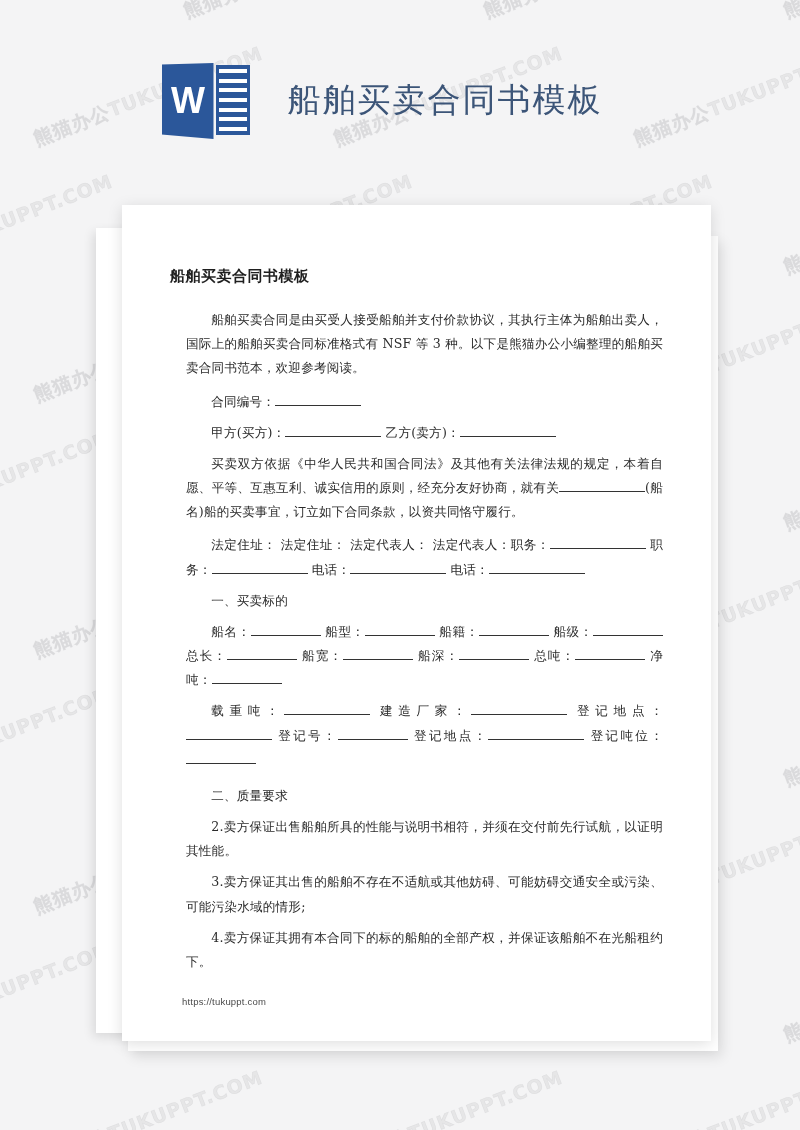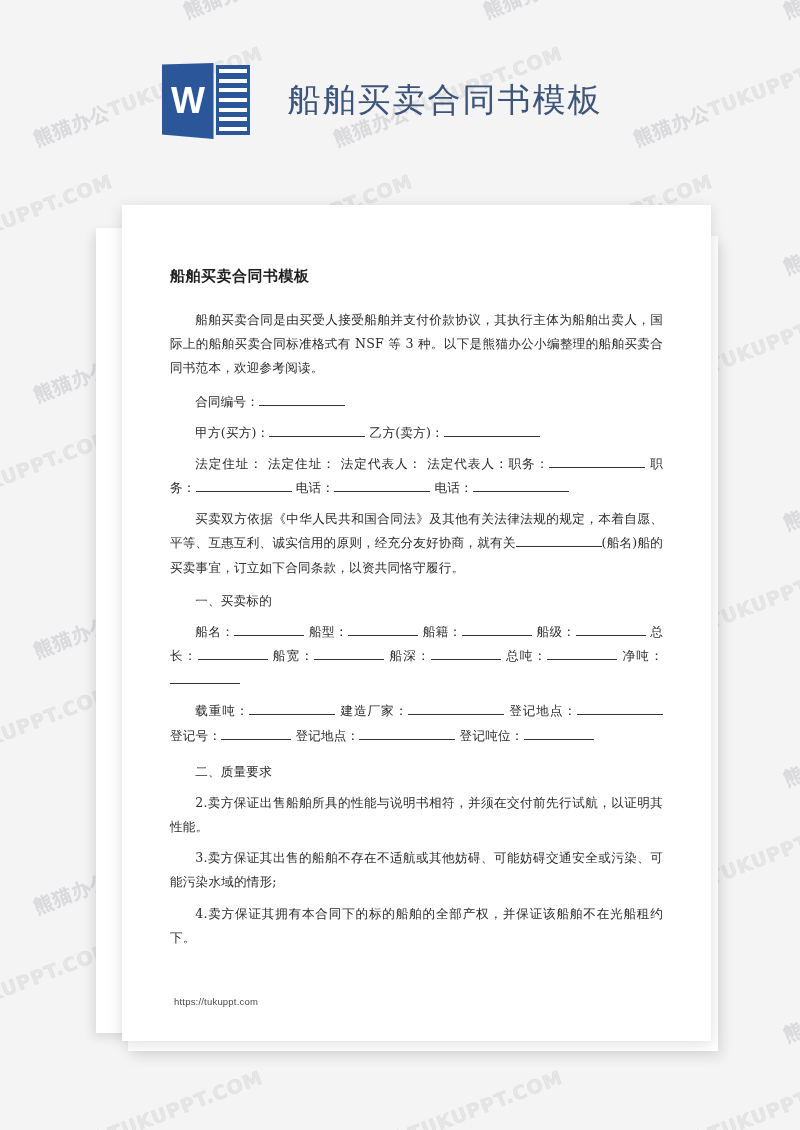--- a/index.html
+++ b/index.html
@@ -169,36 +169,37 @@
 
   .para {
     font-size: 12.6px;
     line-height: 1.92;
     text-align: justify;
     text-justify: inter-character;
     text-indent: 2em;
     margin-bottom: 9px;
     color: #2b2b2b;
     letter-spacing: 0.2px;
+    margin-left: 16px;
   }
   .para.tight { margin-bottom: 7px; }
 
   
   .blank {
     display: inline-block;
     border-bottom: 1.1px solid #333;
     vertical-align: baseline;
   }
   .b-md { width: 70px; }
   .b-lg { width: 86px; }
   .b-xl { width: 96px; }
 
   .doc-footer {
     position: absolute;
-    left: 52px;
+    left: 60px;
     bottom: 34px;
     font-family: "Liberation Sans", "DejaVu Sans", sans-serif;
     font-size: 9.5px;
     color: #4a4a4a;
     letter-spacing: 0.2px;
   }
 
   .spacer-s { height: 5px; }
 </style>
 </head>
@@ -217,34 +218,34 @@
       <p class="para">船舶买卖合同是由买受人接受船舶并支付价款协议，其执行主体为船舶出卖人，国际上的船舶买卖合同标准格式有 NSF 等 3 种。以下是熊猫办公小编整理的船舶买卖合同书范本，欢迎参考阅读。</p>
 
 
       <p class="para tight">
         <span>合同编号：</span><span class="blank b-lg"></span>
       </p>
 
       <p class="para tight">
         <span>甲方(买方)：</span><span class="blank b-xl"></span>
         <span>乙方(卖方)：</span><span class="blank b-xl"></span>
+      </p>
+
+      <p class="para">
+        <span>买卖双方依据《中华人民共和国合同法》及其他有关法律法规的规定，本着自愿、平等、互惠互利、诚实信用的原则，经充分友好协商，就有关</span><span class="blank b-lg"></span><span>(船名)船的买卖事宜，订立如下合同条款，以资共同恪守履行。</span>
       </p>
 
       <p class="para tight">
         <span>法定住址：</span>
         <span>法定住址：</span>
         <span>法定代表人：</span>
         <span>法定代表人：</span><span>职务：</span><span class="blank b-xl"></span>
         <span>职务：</span><span class="blank b-xl"></span>
         <span>电话：</span><span class="blank b-xl"></span>
         <span>电话：</span><span class="blank b-xl"></span>
-      </p>
-
-      <p class="para">
-        <span>买卖双方依据《中华人民共和国合同法》及其他有关法律法规的规定，本着自愿、平等、互惠互利、诚实信用的原则，经充分友好协商，就有关</span><span class="blank b-lg"></span><span>(船名)船的买卖事宜，订立如下合同条款，以资共同恪守履行。</span>
       </p>
 
       <p class="para tight">一、买卖标的</p>
 
       <p class="para tight">
         <span>船名：</span><span class="blank b-md"></span>
         <span>船型：</span><span class="blank b-md"></span>
         <span>船籍：</span><span class="blank b-md"></span>
         <span>船级：</span><span class="blank b-md"></span>
         <span>总长：</span><span class="blank b-md"></span>

